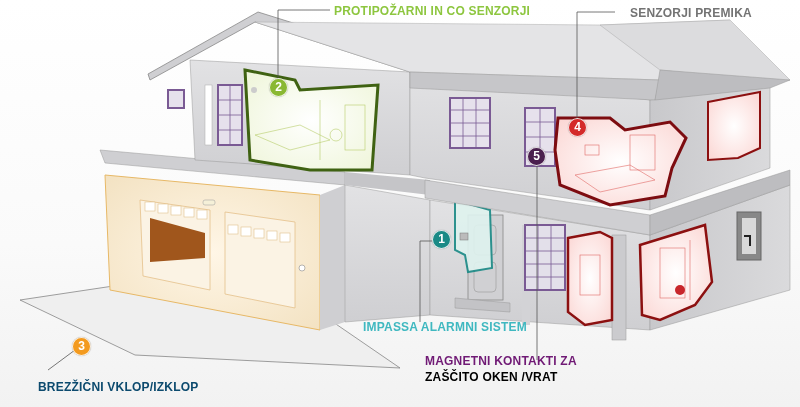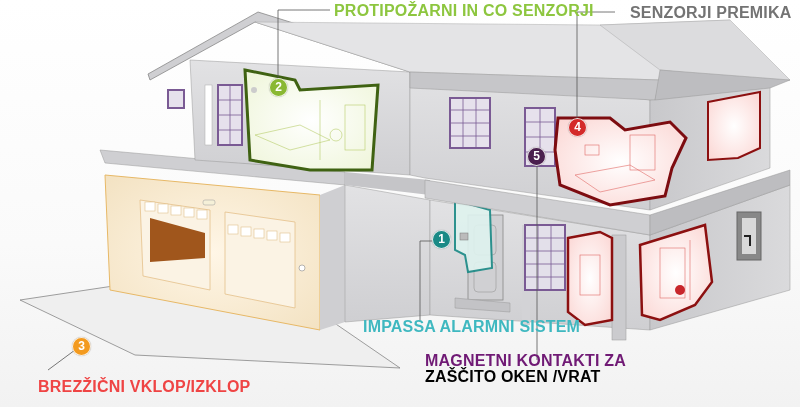--- a/index.html
+++ b/index.html
@@ -3,21 +3,21 @@
 <meta charset="utf-8">
 <style>
   html, body { margin:0; padding:0; }
   body {
     width:800px; height:407px; overflow:hidden; position:relative;
     background: linear-gradient(180deg,#ffffff 0%,#fafafa 60%,#f2f2f2 100%);
     font-family: "Liberation Sans", sans-serif;
   }
   .scene { position:absolute; left:0; top:0; width:800px; height:407px; }
   .label {
-    position:absolute; font-weight:bold; font-size:16px; letter-spacing:0.2px;
+    position:absolute; font-weight:bold; font-size:12px; letter-spacing:0.2px;
     white-space:nowrap; line-height:14px;
   }
   .badge {
     position:absolute; width:17px; height:17px; border-radius:50%;
     color:#fff; font-size:12px; font-weight:bold; text-align:center; line-height:17px;
     border:1px solid rgba(255,255,255,0.85);
     box-shadow:0 0 1px rgba(0,0,0,0.4);
   }
 </style>
 </head>
@@ -194,13 +194,13 @@
 <div class="badge" style="left:269px;top:78px;background:#8ab833;">2</div>
 <div class="badge" style="left:72px;top:337px;background:#f39a1e;">3</div>
 <div class="badge" style="left:568px;top:118px;background:#d42a2a;">4</div>
 <div class="badge" style="left:527px;top:147px;background:#4a1f4e;">5</div>
 
 <div class="label" style="left:334px;top:4px;color:#8dc63f;">PROTIPOŽARNI IN CO SENZORJI</div>
 <div class="label" style="left:630px;top:6px;color:#737373;">SENZORJI PREMIKA</div>
 <div class="label" style="left:340px;top:320px;color:#3fb8c0;padding-left:23px;">IMPASSA ALARMNI SISTEM</div>
 <div class="label" style="left:425px;top:354px;color:#701a75;">MAGNETNI KONTAKTI ZA</div>
 <div class="label" style="left:425px;top:370px;color:#000000;">ZAŠČITO OKEN /VRAT</div>
-<div class="label" style="left:38px;top:380px;color:#ef4444;text-align:center;">BREZŽIČNI VKLOP/IZKLOP</div>
+<div class="label" style="left:38px;top:380px;color:#0c4a6e;text-align:center;">BREZŽIČNI VKLOP/IZKLOP</div>
 
 </body></html>

